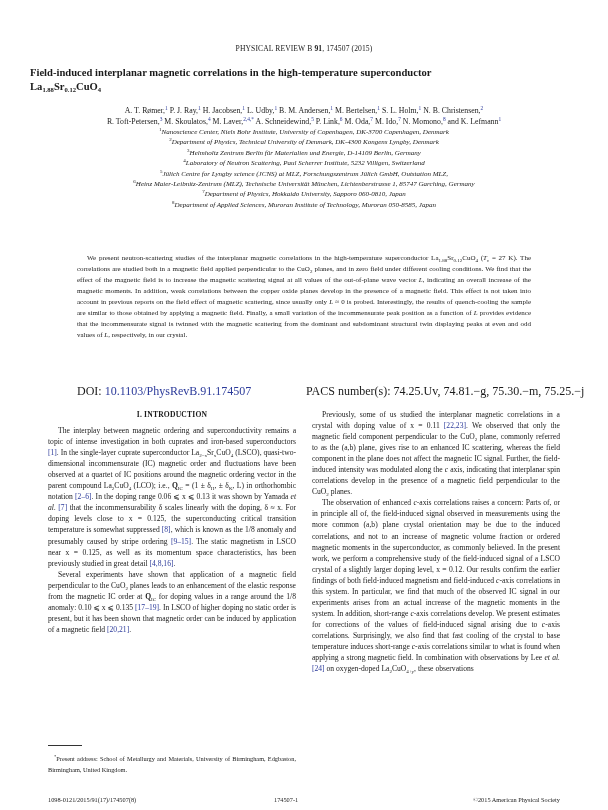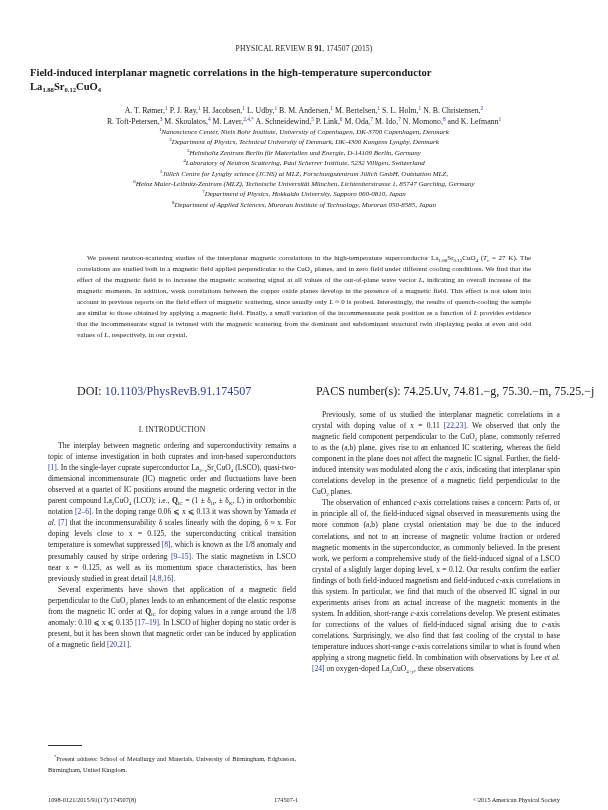--- a/index.html
+++ b/index.html
@@ -34,30 +34,30 @@
     position: absolute; top: 253px; left: 77px; width: 454px;
     font-size: 7px; line-height: 11.05px; text-align: justify; text-indent: 10px;
     hyphens: auto;
   }
   .abstract i, .col i { font-style: italic; }
   sub.s { font-size: 5px; vertical-align: -1.5px; line-height: 0; }
   .doi-row {
     position: absolute; top: 384px; left: 77px; width: 454px; font-size: 12px;
   }
   .doi-row .doi-link { color: #2b3a9a; }
-  .doi-row .pacs { position: absolute; left: 211px; top: 0; white-space: nowrap; padding-left: 28px; }
+  .doi-row .pacs { position: absolute; left: 201px; top: 0; white-space: nowrap; padding-left: 28px; }
   .col {
     position: absolute; width: 248px; font-size: 7.6px; line-height: 11.05px;
     text-align: justify; hyphens: auto;
   }
   .col p { margin: 0; text-indent: 10px; }
   .col-left { top: 409px; left: 48px; }
   .col-right { top: 409px; left: 312px; }
   .section-head {
-    text-align: center; font-weight: normal; font-size: 7.6px; margin: 15px 0 5px 0; text-indent: 0;
+    text-align: center; font-weight: bold; font-size: 7.6px; margin: 0 0 5px 0; text-indent: 0;
     letter-spacing: 0.2px;
   }
   .ref { color: #2b3a9a; }
   .footnote-rule {
     position: absolute; top: 745px; left: 48px; width: 34px; height: 0; border-top: 0.8px solid #333;
   }
   .footnote {
     position: absolute; top: 754px; left: 48px; width: 248px; font-size: 6.3px; line-height: 10.5px;
     text-align: justify; text-indent: 6px;
   }

